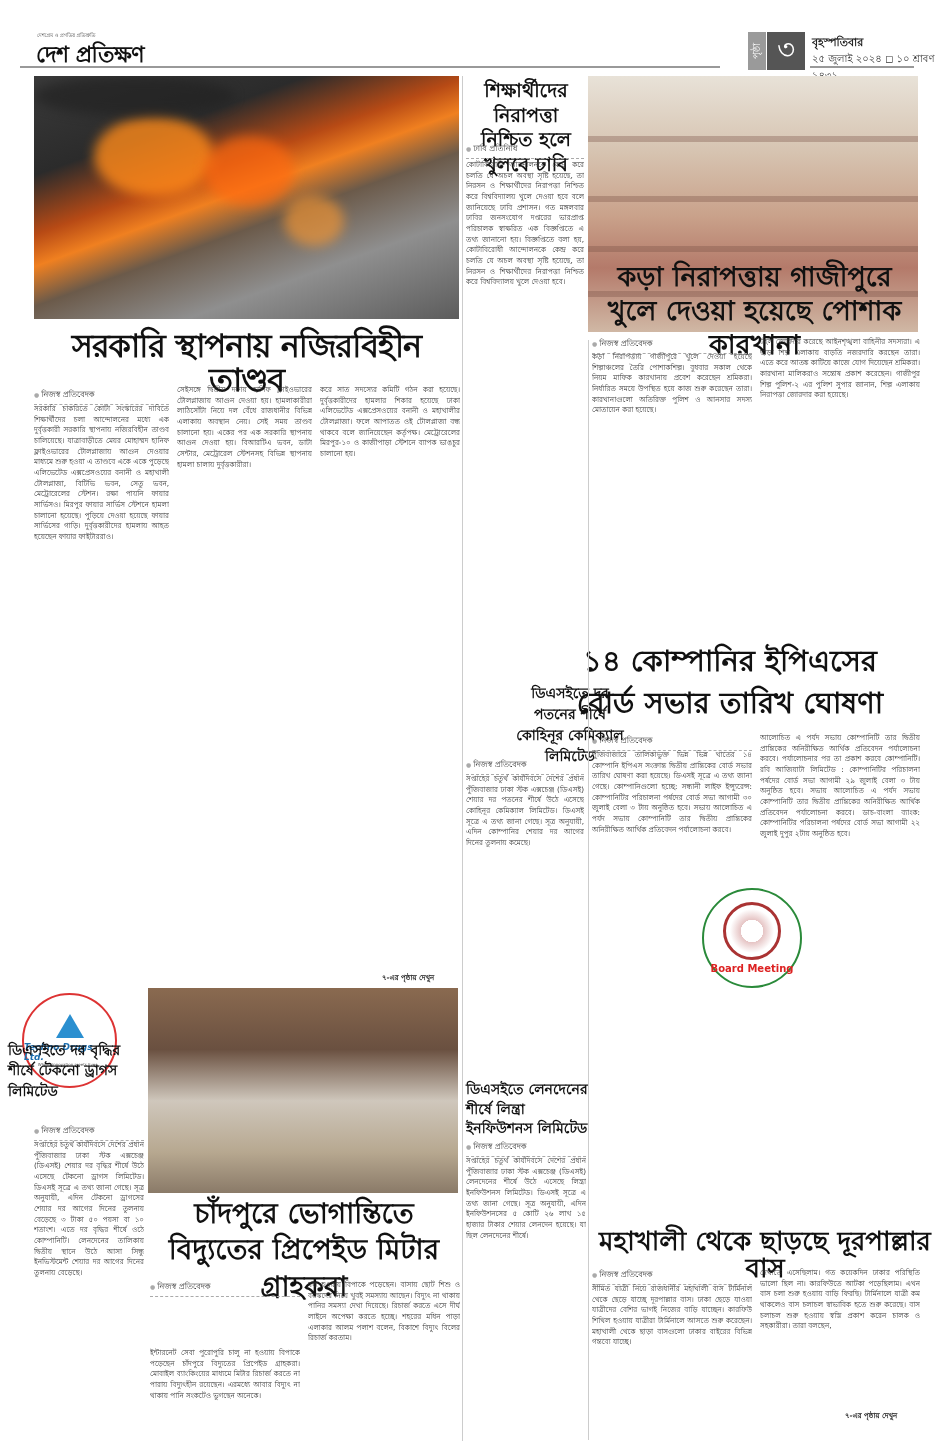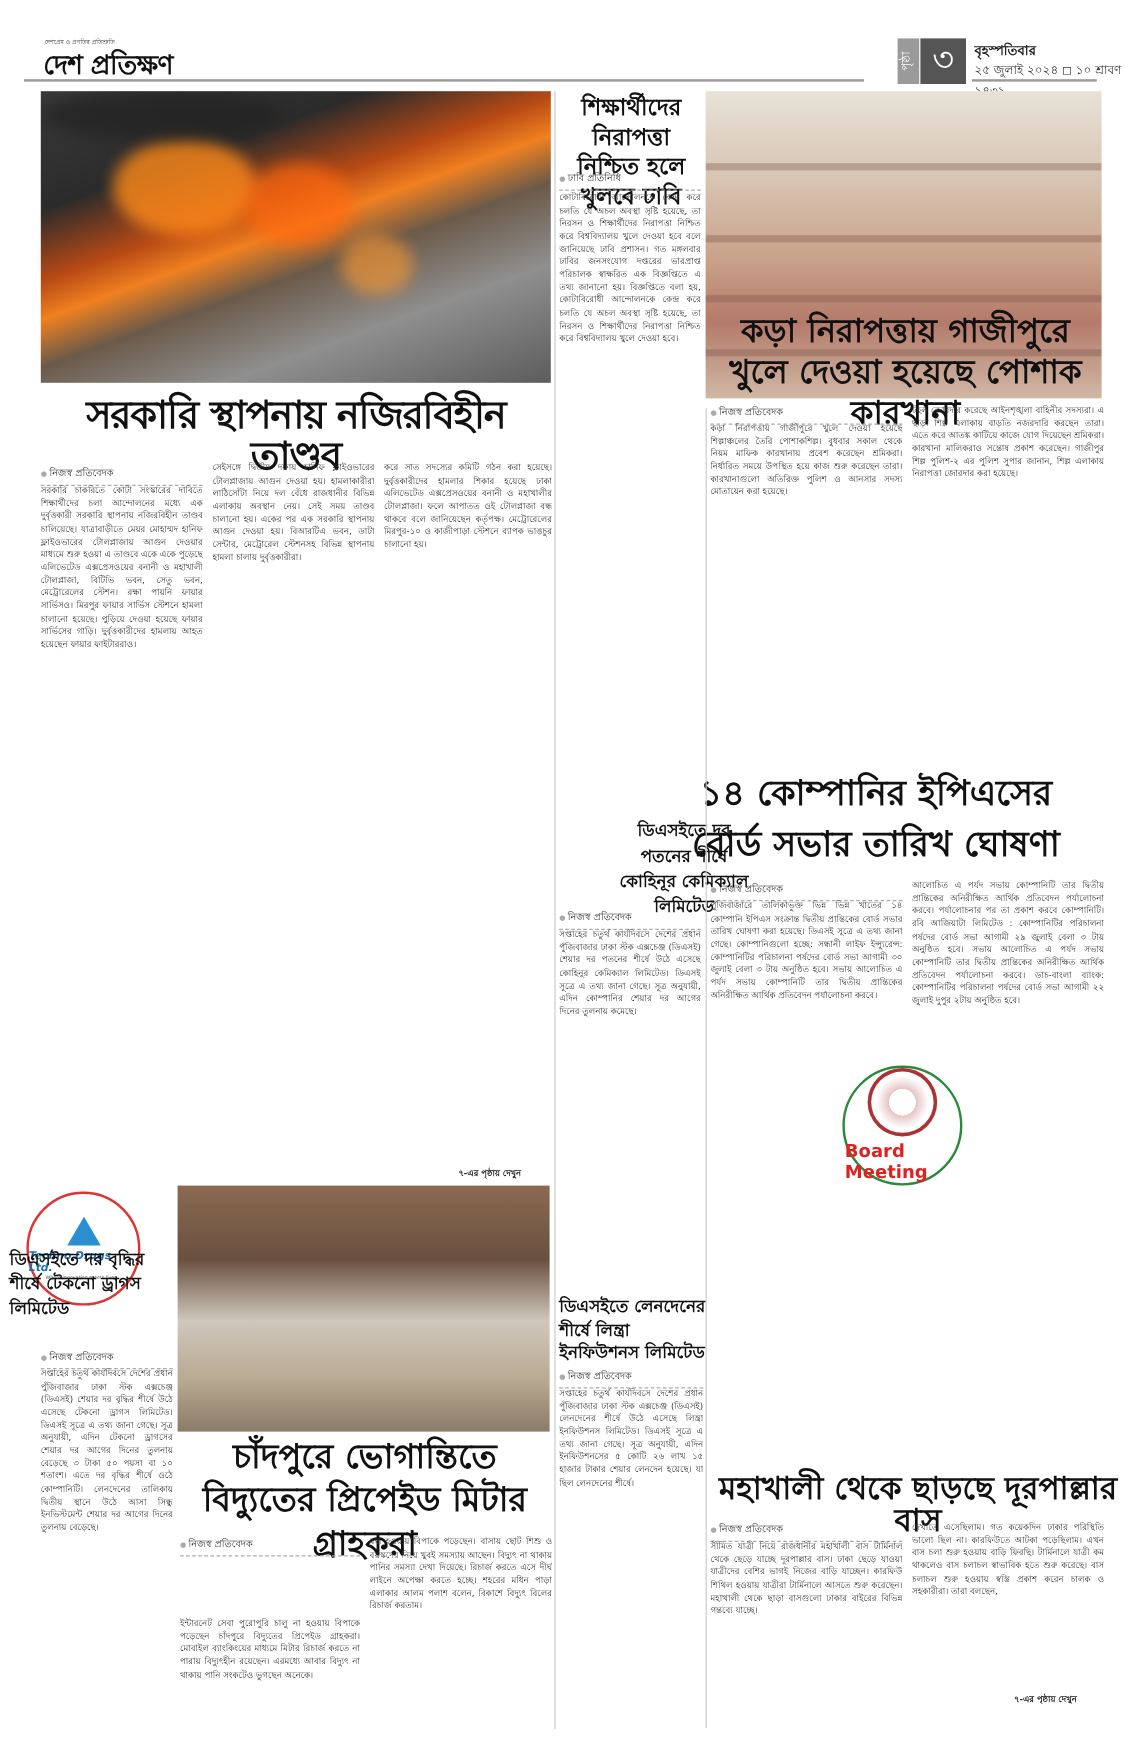--- a/index.html
+++ b/index.html
@@ -37,21 +37,21 @@
   .body { font-size: 7.2px; line-height: 1.48; color: #333; text-align: justify; overflow: hidden; }
   .cont { font-size: 7px; color: #222; font-weight: bold; }
 
   .logo-circle { border: 2px solid #d33; border-radius: 50%; background: #fff; display:flex; flex-direction:column; align-items:center; justify-content:center; }
   .techno-logo { left: 22px; top: 993px; width: 95px; height: 95px; }
   .techno-logo .tri { width: 0; height: 0; border-left: 14px solid transparent; border-right: 14px solid transparent; border-bottom: 24px solid #2a8fd0; margin-bottom: 4px; }
   .techno-logo .name { font-size: 9px; color: #1d6fb0; font-weight: bold; font-style: italic; }
   .techno-logo .tag { font-size: 4px; color: #555; }
   .board-logo { left: 702px; top: 888px; width: 100px; height: 100px; border-color: #2a8a3a; }
   .board-logo .inner { width: 58px; height: 58px; border-radius: 50%; border: 3px solid #a33; background: radial-gradient(circle, #fff 30%, #e6c5c5 31%, #fff 60%); }
-  .board-logo .bm { font-size: 15px; color: #d22; font-weight: bold; margin-top: 3px; }
+  .board-logo .bm { font-size: 10px; color: #d22; font-weight: bold; margin-top: 3px; }
 
   .vline { width: 1px; background: #ccc; }
 </style>
 </head>
 <body>
 
 <div class="abs masthead-tag">দেশপ্রেম ও প্রগতির প্রতিশ্রুতি</div>
 <div class="abs masthead">দেশ প্রতিক্ষণ</div>
 <div class="abs rule-top"></div>
 <div class="abs page-label">পৃষ্ঠা</div>

